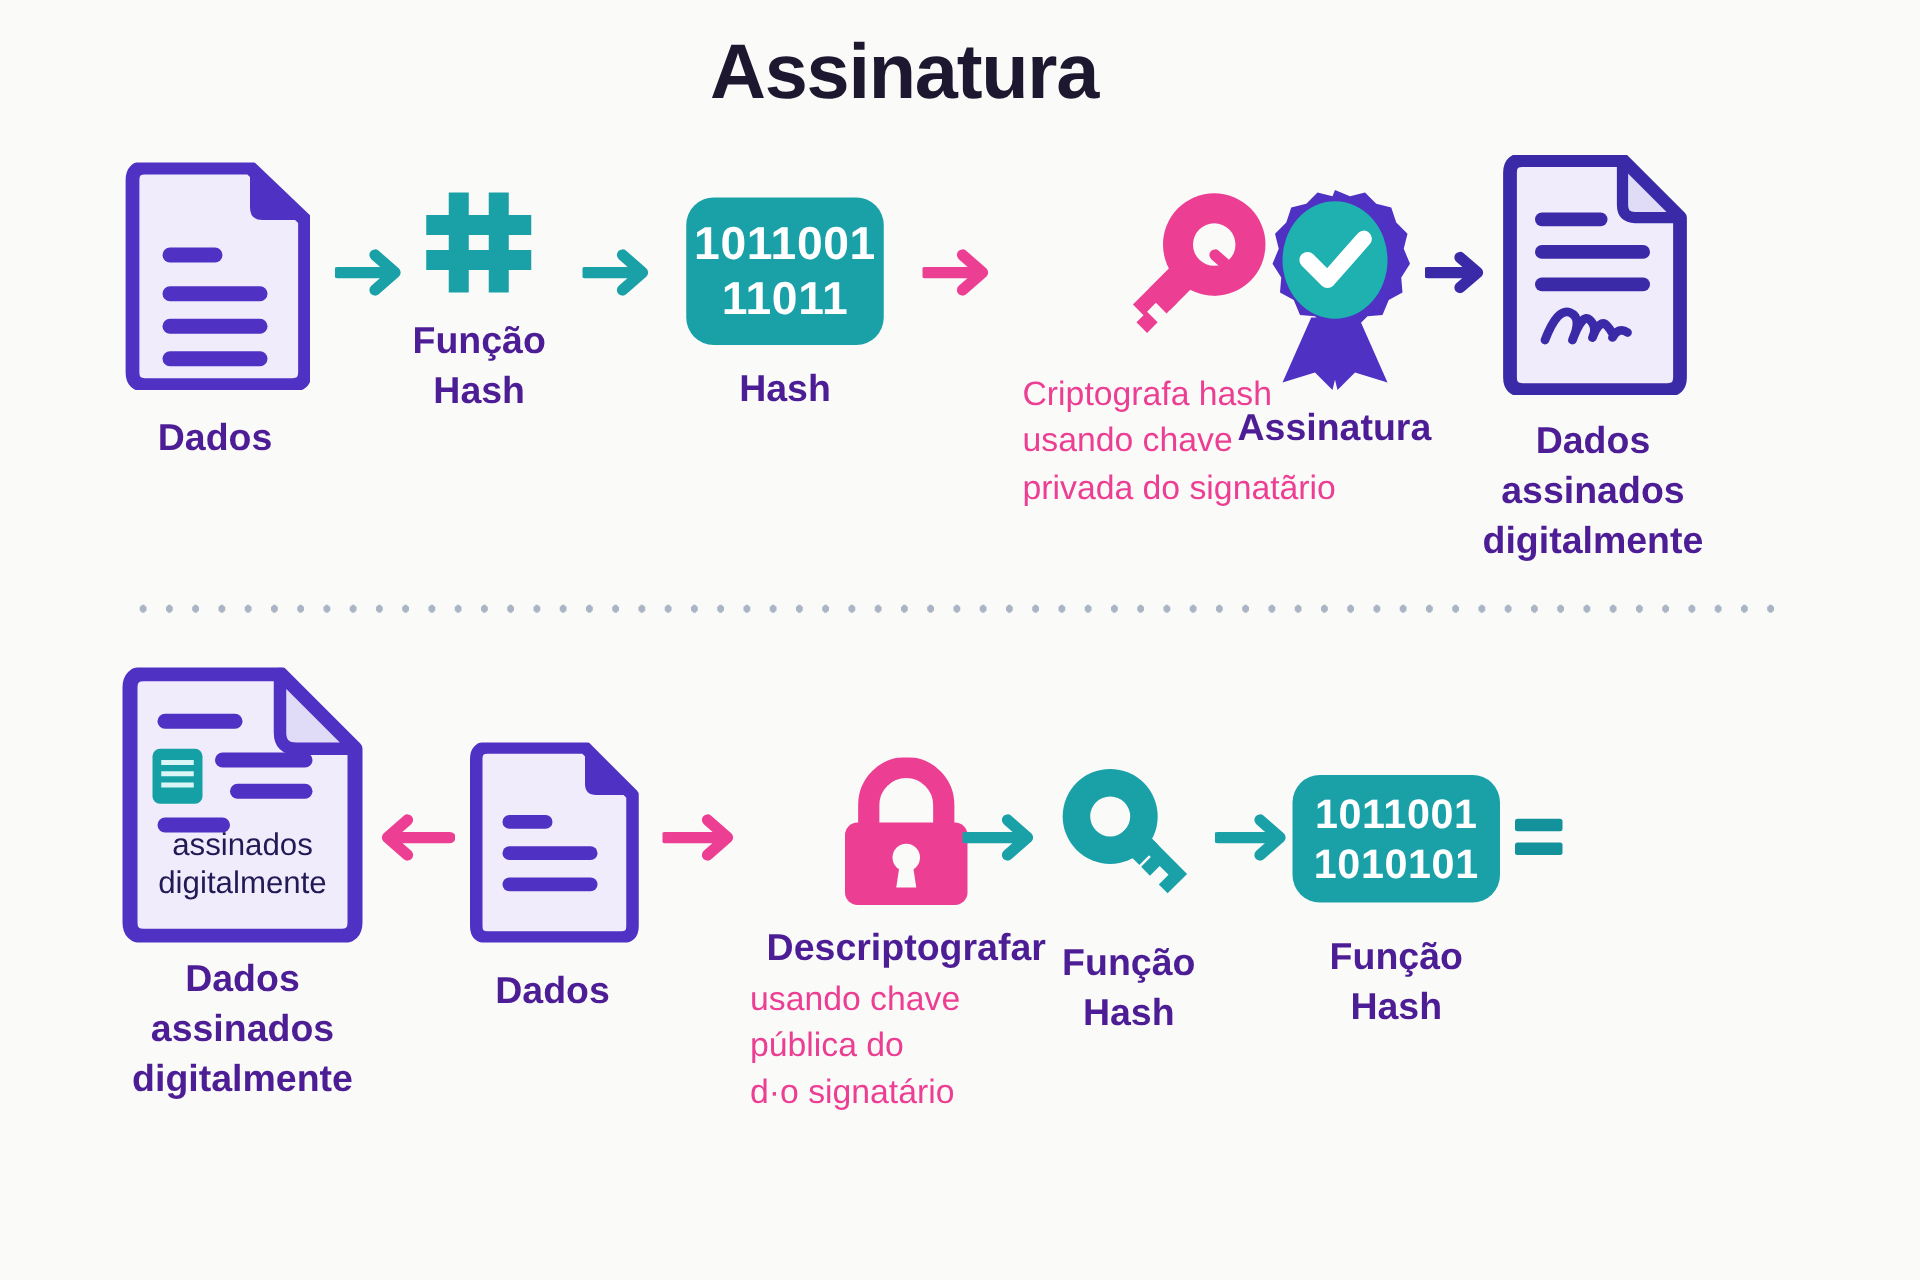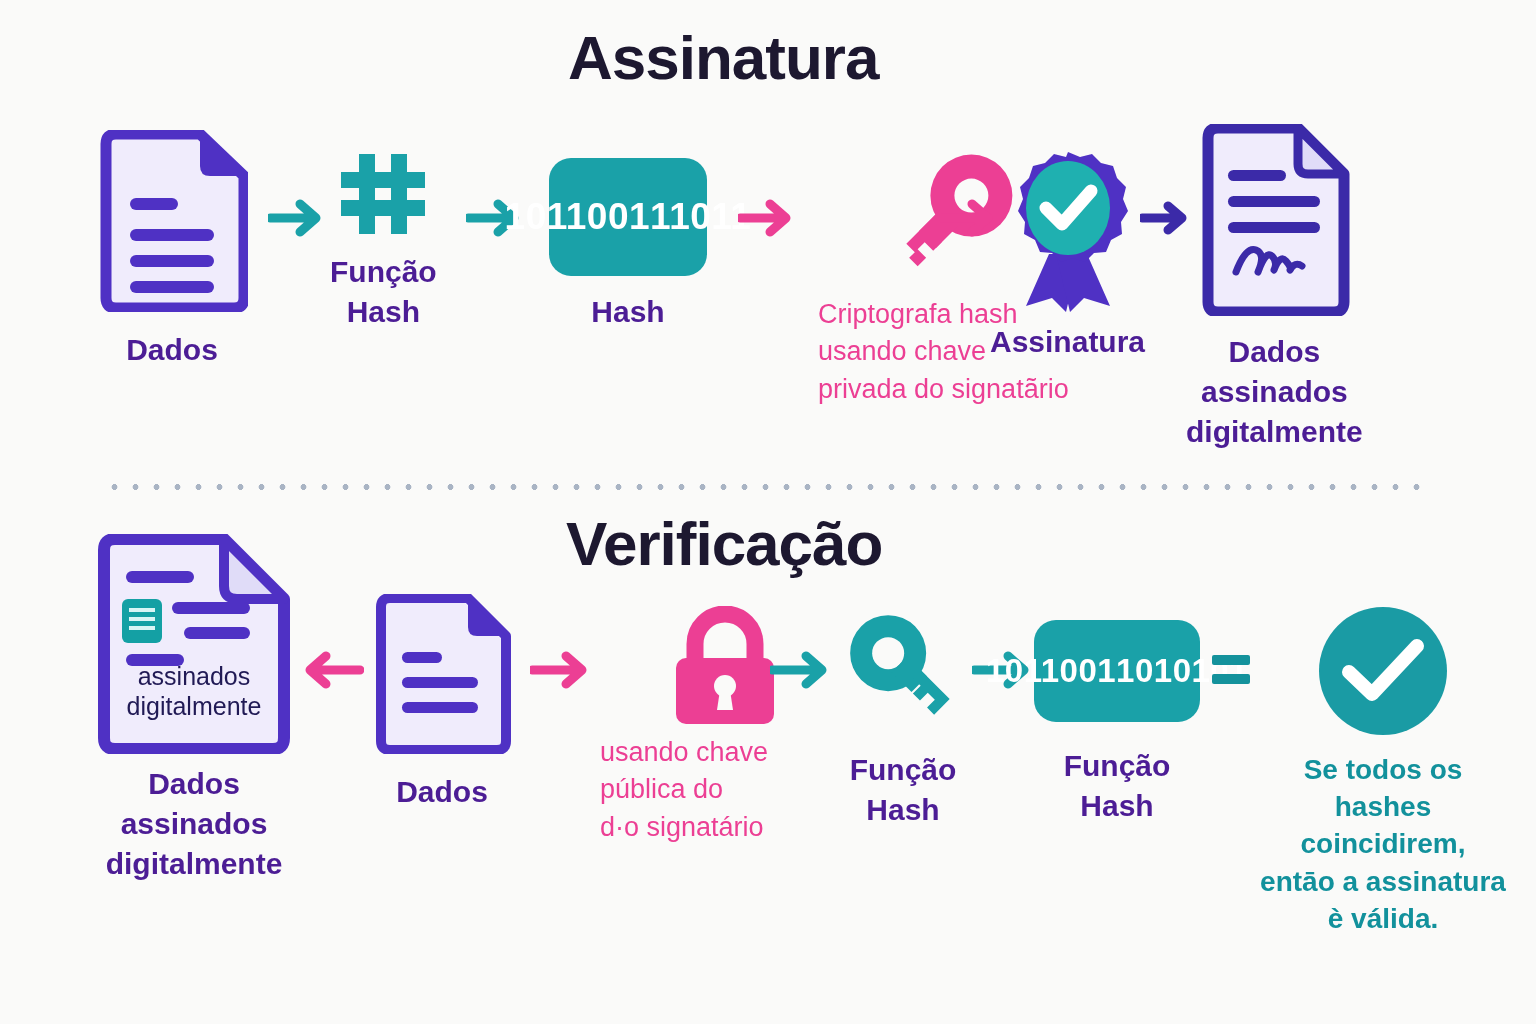--- a/index.html
+++ b/index.html
@@ -49,21 +49,21 @@
 
   
   .arrow{position:absolute;}
 
   
   .docicon{position:relative;}
 
   
   .hashbox{
     background:#1aa1a8;border-radius:22px;
-    display:flex;flex-direction:row;justify-content:center;align-items:center;
+    display:flex;flex-direction:column;justify-content:center;align-items:center;
     color:#ffffff;font-weight:bold;letter-spacing:0.5px;
   }
   #hash-box-top{width:158px;height:118px;font-size:37px;line-height:1.18;}
   #hash-box-bottom{width:166px;height:102px;font-size:33px;line-height:1.2;}
   .hashbox span{display:block;}
 
   
   .equals{position:absolute;display:flex;flex-direction:column;gap:9px;}
   .equals i{display:block;width:38px;height:10px;background:#14929c;border-radius:2px;}
 
@@ -193,21 +193,20 @@
         <path d="M38 148 q10 -26 20 -22 t2 22 q8 -22 14 -16 t2 14 q6 -16 12 -9 t4 9 q5 -9 12 -4" fill="none" stroke="#3b2aa8" stroke-width="7" stroke-linecap="round" stroke-linejoin="round"></path>
       </svg>
     </div>
     <div class="caption" style="margin-top:12px;">Dados
 assinados
 digitalmente</div>
   </div>
 
   <div class="divider"></div>
 
-  <div class="title" id="title-verificacao">Verificação</div>
 
   <div class="node" style="left:94px;top:534px;">
     <div class="docicon" style="width:200px;height:220px;">
       <svg width="200" height="220" viewBox="0 0 200 220">
         <path d="M10 16 Q10 5 21 5 H130 L190 65 V204 Q190 215 179 215 H21 Q10 215 10 204 Z" fill="#f0ecfc" stroke="#4f31c4" stroke-width="12" stroke-linejoin="round"></path>
         <path d="M130 5 L190 65 H143 Q130 65 130 52 Z" fill="#e0dcf8" stroke="#4f31c4" stroke-width="10" stroke-linejoin="round"></path>
         <rect x="32" y="37" width="68" height="12" rx="6" fill="#4f31c4"></rect>
         <rect x="28" y="65" width="40" height="44" rx="6" fill="#14a0a4"></rect>
         <rect x="35" y="74" width="26" height="4" fill="#d9f5f5"></rect>
         <rect x="35" y="83" width="26" height="4" fill="#d9f5f5"></rect>
@@ -251,20 +250,21 @@
 
   <div class="node" style="left:600px;top:606px;">
     <div>
       <svg width="110" height="122" viewBox="0 0 110 122">
         <path d="M25 58 V38 a30 30 0 0 1 60 0 V58" fill="none" stroke="#ec3f94" stroke-width="17"></path>
         <rect x="6" y="52" width="98" height="66" rx="10" fill="#ec3f94"></rect>
         <circle cx="55" cy="80" r="11" fill="#fafaf9"></circle>
         <path d="M50 84 h10 l3 20 h-16 z" fill="#fafaf9"></path>
       </svg>
     </div>
+    <div class="caption" style="margin-top:6px;">Descriptografar</div>
     <div class="note-pink" style="margin-top:2px;width:250px;">usando chave
 pública do
 d·o signatário</div>
   </div>
 
   <div class="arrow" style="left:770px;top:650px;">
     <svg width="66" height="40" viewBox="0 0 66 40">
       <path d="M2 20 H50 M36 6 L52 20 L36 34" fill="none" stroke="#1aa1a8" stroke-width="9" stroke-linecap="round" stroke-linejoin="round"></path>
     </svg>
   </div>
@@ -297,26 +297,14 @@
     </div>
     <div class="caption" style="margin-top:24px;">Função
 Hash</div>
   </div>
 
   <div class="equals" style="left:1212px;top:655px;">
     <i></i>
       <i></i>
   </div>
 
-  <div class="node" style="left:1240px;top:607px;">
-    <div class="circlecheck">
-      <svg width="84" height="70" viewBox="0 0 84 70">
-        <path d="M8 36 L31 58 L76 10" fill="none" stroke="#ffffff" stroke-width="14" stroke-linecap="round" stroke-linejoin="round"></path>
-      </svg>
-    </div>
-    <div class="note-teal" style="margin-top:16px;width:286px;">Se todos os
-hashes
-coincidirem,
-entāo a assinatura
-è válida.</div>
-  </div>
 
 </div>
 
 </body></html>

